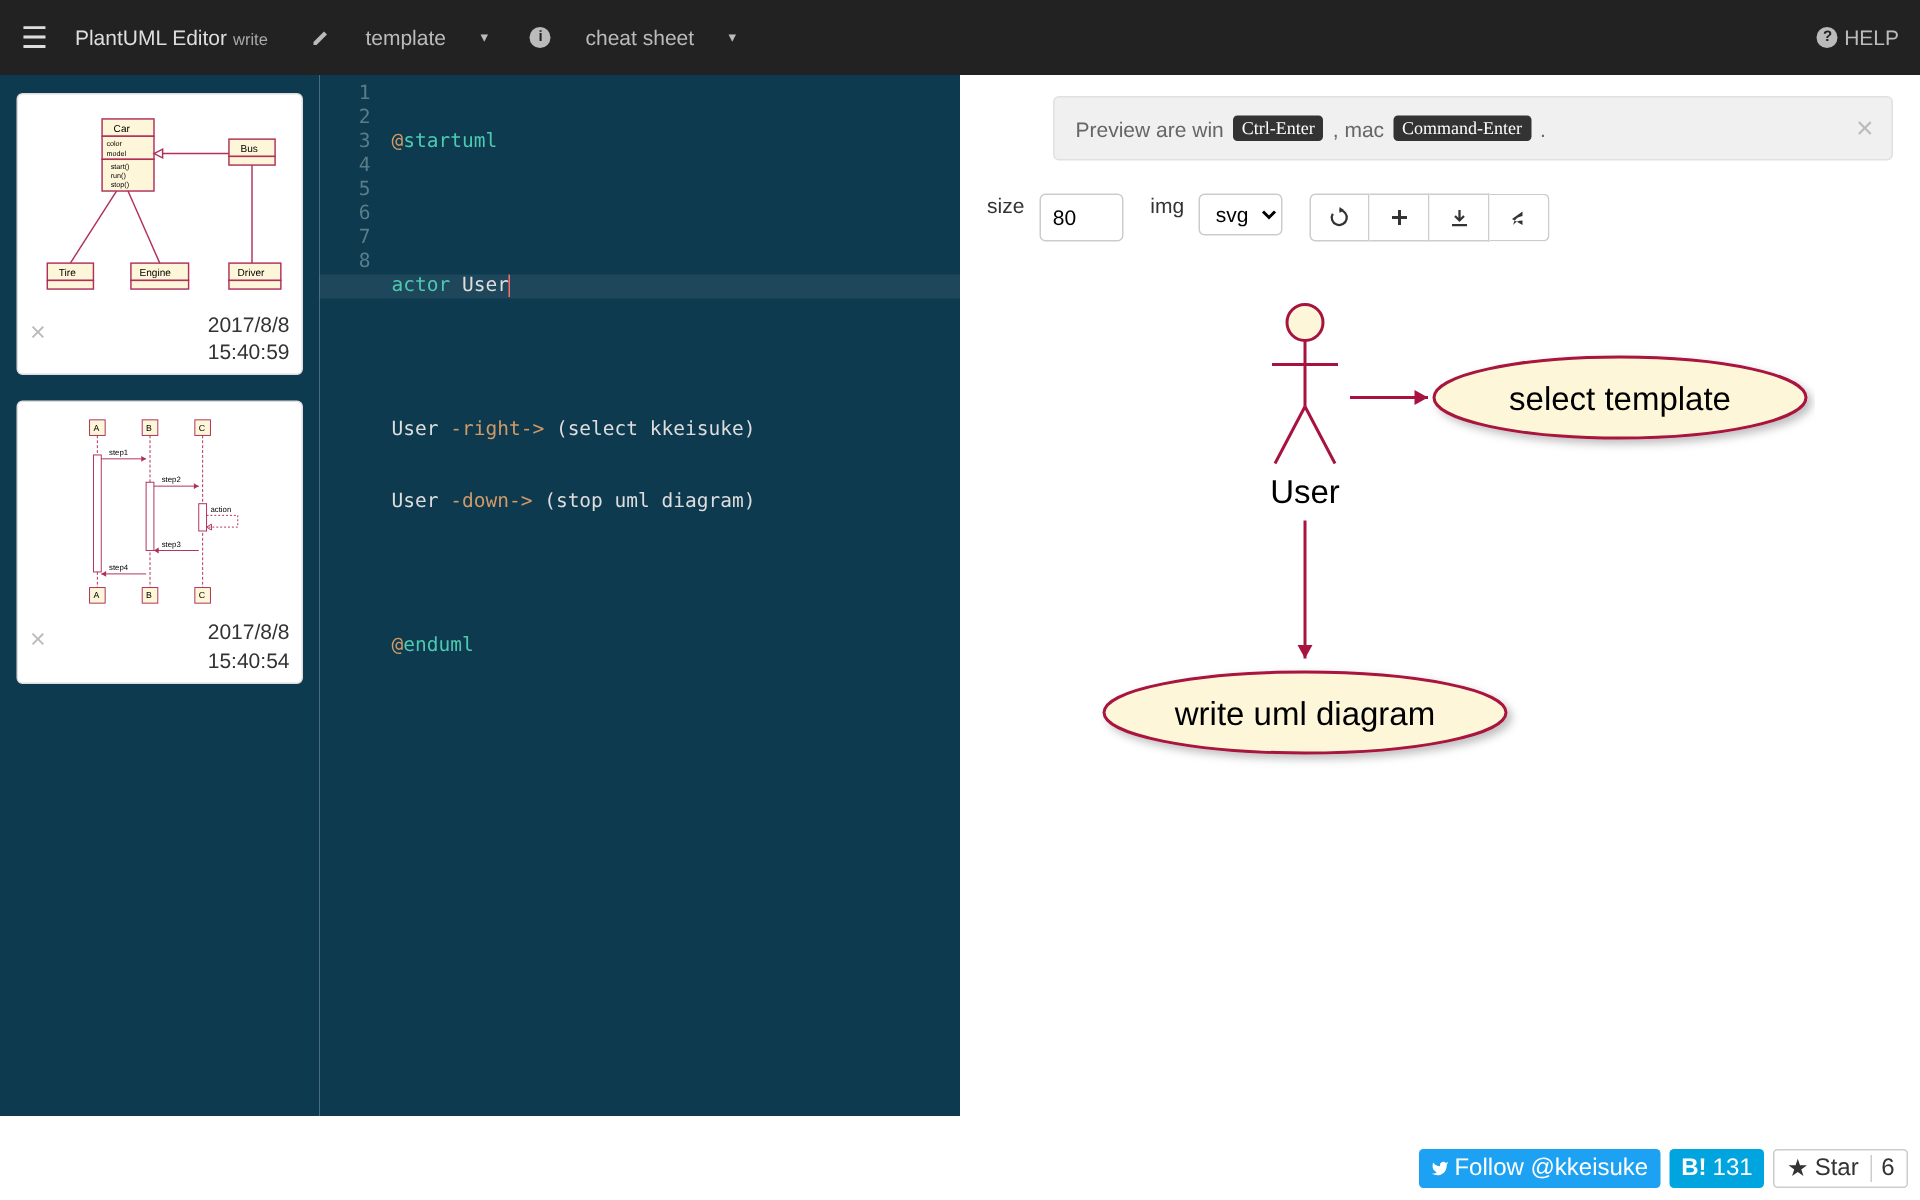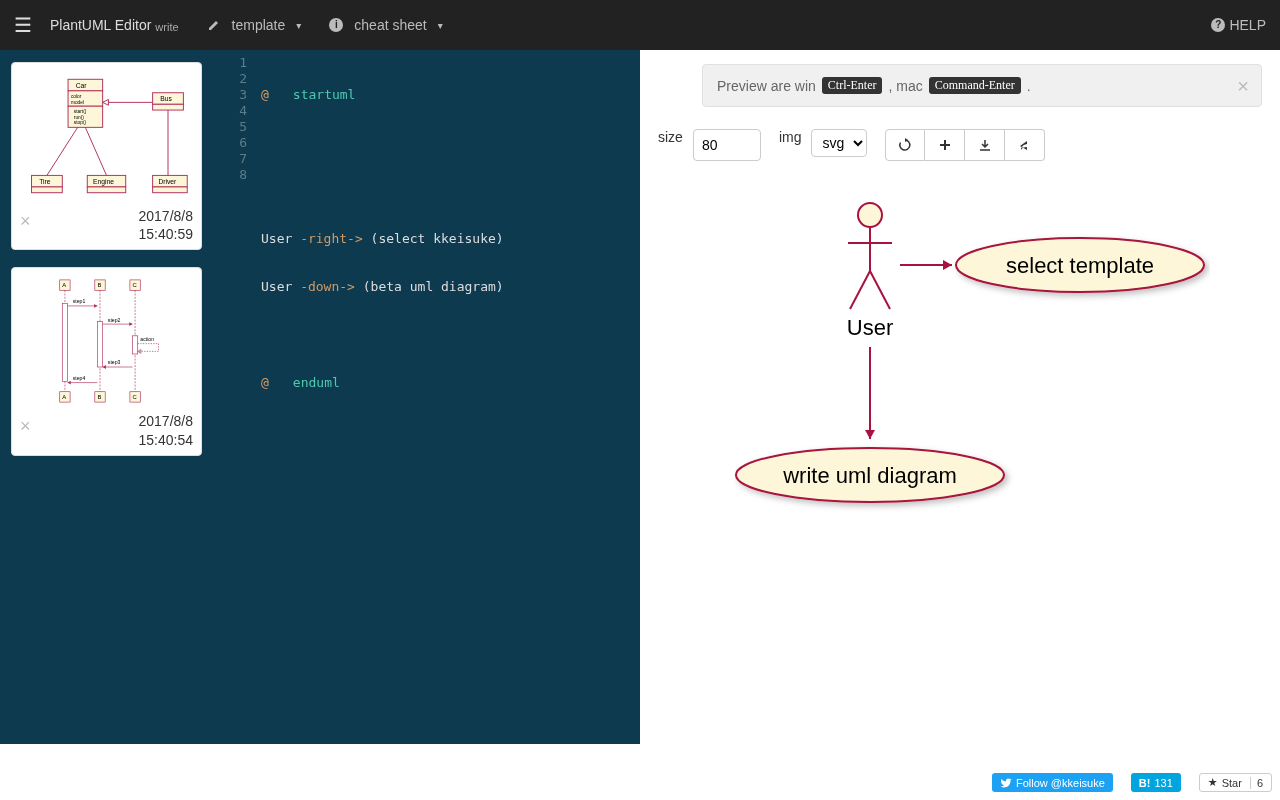--- a/index.html
+++ b/index.html
@@ -1,59 +1,59 @@
 <!DOCTYPE html>
 <html><head>
 <meta charset="utf-8">
 <style>
   * { box-sizing: border-box; margin: 0; padding: 0; }
   body { font-family: -apple-system, BlinkMacSystemFont, "Segoe UI", Helvetica, Arial, sans-serif; background:#fff; width:1280px; height:800px; overflow:hidden; }
   .navbar { background:#222; color:#ccc; height:50px; display:flex; align-items:center; padding:0 14px; font-size:15px; }
   .navbar .ham { font-size:20px; margin-right:18px; cursor:pointer; color:#ddd; }
   .navbar .brand { font-size:14px; color:#ddd; font-weight:400; }
   .navbar .beta { font-size:11px; color:#aaa; margin-left:4px; position:relative; top:2px;}
-  .navbar .nav-item { margin-left:28px; color:#bbb; cursor:pointer; display:flex; align-items:center; gap:11px; font-size:14px;}
+  .navbar .nav-item { margin-left:28px; color:#bbb; cursor:pointer; display:flex; align-items:center; gap:23px; font-size:14px;}
   .navbar .nav-item .caret { font-size:10px; }
   .navbar .spacer { flex:1; }
   .navbar .help { color:#bbb; cursor:pointer; font-size:14px; display:flex; align-items:center; gap:4px;}
   .circ-icon { display:inline-block; width:14px; height:14px; border-radius:50%; background:#bbb; color:#222; font-size:10px; font-weight:700; line-height:14px; text-align:center; }
   
   .main { display:flex; height:694px; }
   .sidebar { width:213px; background:#0d3a4f; padding:12px 11px; overflow:auto; }
   .card { background:#fff; border:1px solid #ddd; border-radius:4px; margin-bottom:17px; padding:8px 8px 6px 8px; }
   .thumb { background:#fff; height:130px; display:flex; align-items:center; justify-content:center; }
   .thumb svg { width:100%; height:100%; }
   .card-footer { display:flex; align-items:flex-start; justify-content:space-between; padding-top:6px;}
   .card-footer .close { color:#bbb; font-size:18px; cursor:pointer; padding-top:4px;}
   .card-footer .date { text-align:center; font-size:14px; color:#333; line-height:1.3; }
   
   .editor { flex:0 0 427px; background:#0d3a4f; position:relative; font-family: Menlo, Consolas, monospace; font-size:13px; }
   .gutter { position:absolute; left:0; top:0; width:40px; color:#5a7d8a; text-align:right; padding:5px 6px 0 0; line-height:16px; }
   .gutter div { height:16px; }
   .code { position:absolute; left:48px; top:5px; right:6px; color:#ddd; line-height:16px; white-space:pre; }
-  .code .kw { color:#4ec9b0;padding-left:24px; }
+  .code .kw { color:#4ec9b0; }
   .code .op { color:#d19a66; }
   .code .cursor-line { background:rgba(255,255,255,0.07); margin-left:-48px; padding-left:48px; margin-right:-6px; padding-right:6px;}
   .code .caret-mark { border-right:1px solid #ff6b6b; animation:none; }
   
   .preview { flex:1; background:#fff; padding:14px 18px; overflow:auto; }
   .hint-box { background:#f0f0f0; border:1px solid #e0e0e0; border-radius:4px; padding:12px 14px; color:#666; font-size:14px; position:relative; display:flex; align-items:center; gap:6px;margin-left:44px;}
   .hint-box .kbd { background:#333; color:#fff; font-family:Liberation Serif, serif; font-size:12px; padding:1px 6px; border-radius:3px; }
   .hint-box .x { position:absolute; right:12px; top:10px; color:#bbb; font-size:20px; cursor:pointer;}
   .toolbar { display:flex; align-items:flex-start; gap:10px; margin-top:22px; font-size:14px; color:#333;}
-  .toolbar input[type=text] { width:68px; height:32px; border:1px solid #ccc; border-radius:4px; padding:0 8px; font-size:14px;}
+  .toolbar input[type=text] { width:56px; height:32px; border:1px solid #ccc; border-radius:4px; padding:0 8px; font-size:14px;}
   .toolbar select { height:28px; border:1px solid #ccc; border-radius:4px; padding:0 6px; font-size:14px; background:#fff;}
   .btn-group { display:flex; }
   .btn-group button { width:40px; height:32px; border:1px solid #ccc; background:#fff; cursor:pointer; font-size:14px; display:flex; align-items:center; justify-content:center;}
   .btn-group button:first-child { border-radius:4px 0 0 4px; }
   .btn-group button:last-child { border-radius:0 4px 4px 0; }
   .btn-group button + button { border-left:none; }
   .diagram { margin-top:40px; display:flex; justify-content:center; }
   
-  .footer { position:fixed; bottom:8px; right:8px; display:flex; gap:18px; font-size:11px; }
+  .footer { position:fixed; bottom:8px; right:8px; display:flex; gap:6px; font-size:16px; }
   .badge { border-radius:3px; padding:2px 8px; display:flex; align-items:center; gap:4px; color:#fff; }
   .tw { background:#1da1f2; }
   .hb { background:#00a4de; }
   .gh { background:#fff; border:1px solid #ccc; color:#333; }
   .gh .count { border-left:1px solid #ccc; padding-left:6px; margin-left:4px; }
 </style>
 </head>
 <body>
 
 <div class="navbar">
@@ -180,23 +180,24 @@
         <div>3</div>
         <div>4</div>
         <div>5</div>
         <div>6</div>
         <div>7</div>
         <div>8</div>
     </div>
     <div class="code">
       <div><span class="op">@</span><span class="kw">startuml</span></div>
       <div>&nbsp;</div>
+      <div class="cursor-line"><span class="kw">actor</span><span> User</span><span class="caret-mark"></span></div>
       <div>&nbsp;</div>
       <div><span>User </span><span class="op">-right-&gt;</span><span> (select kkeisuke)</span></div>
-      <div><span>User </span><span class="op">-down-&gt;</span><span> (beta uml diagram)</span></div>
+      <div><span>User </span><span class="op">-down-&gt;</span><span> (stop uml diagram)</span></div>
       <div>&nbsp;</div>
       <div><span class="op">@</span><span class="kw">enduml</span></div>
     </div>
   </div>
 
   <div class="preview">
     <div class="hint-box">
       <span>Preview are win </span>
       <span class="kbd">Ctrl-Enter</span>
       <span> , mac </span>

